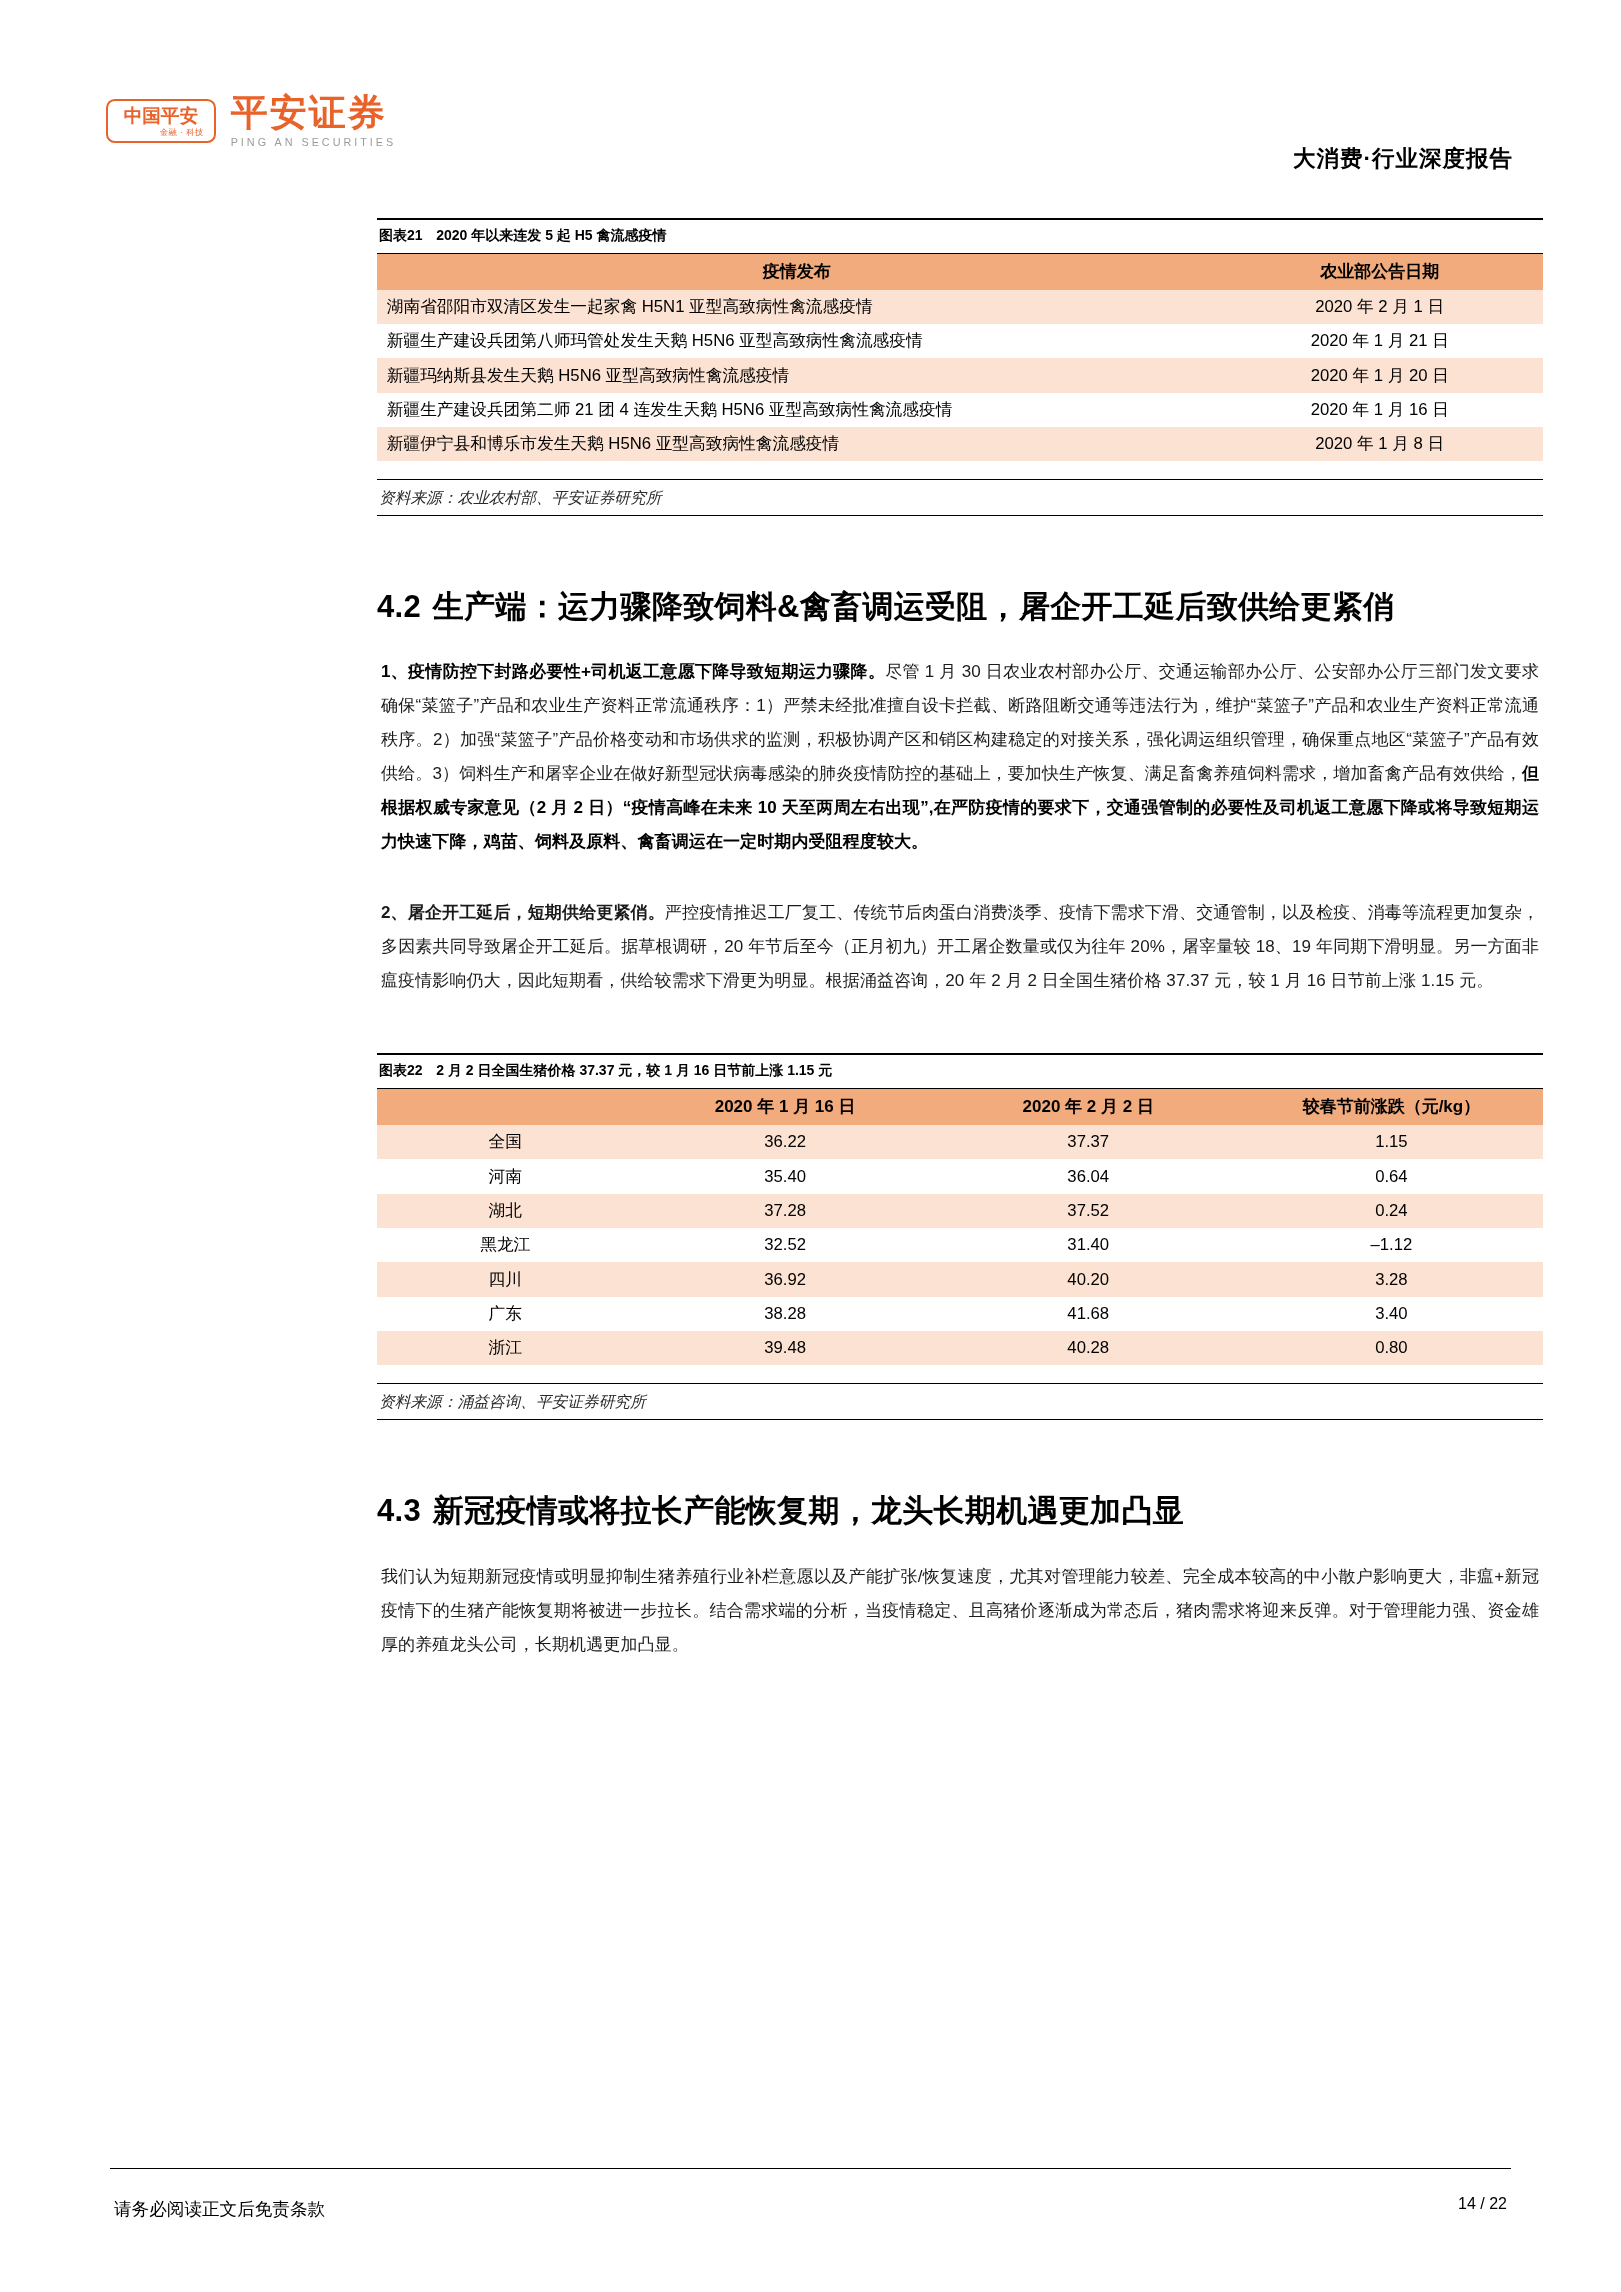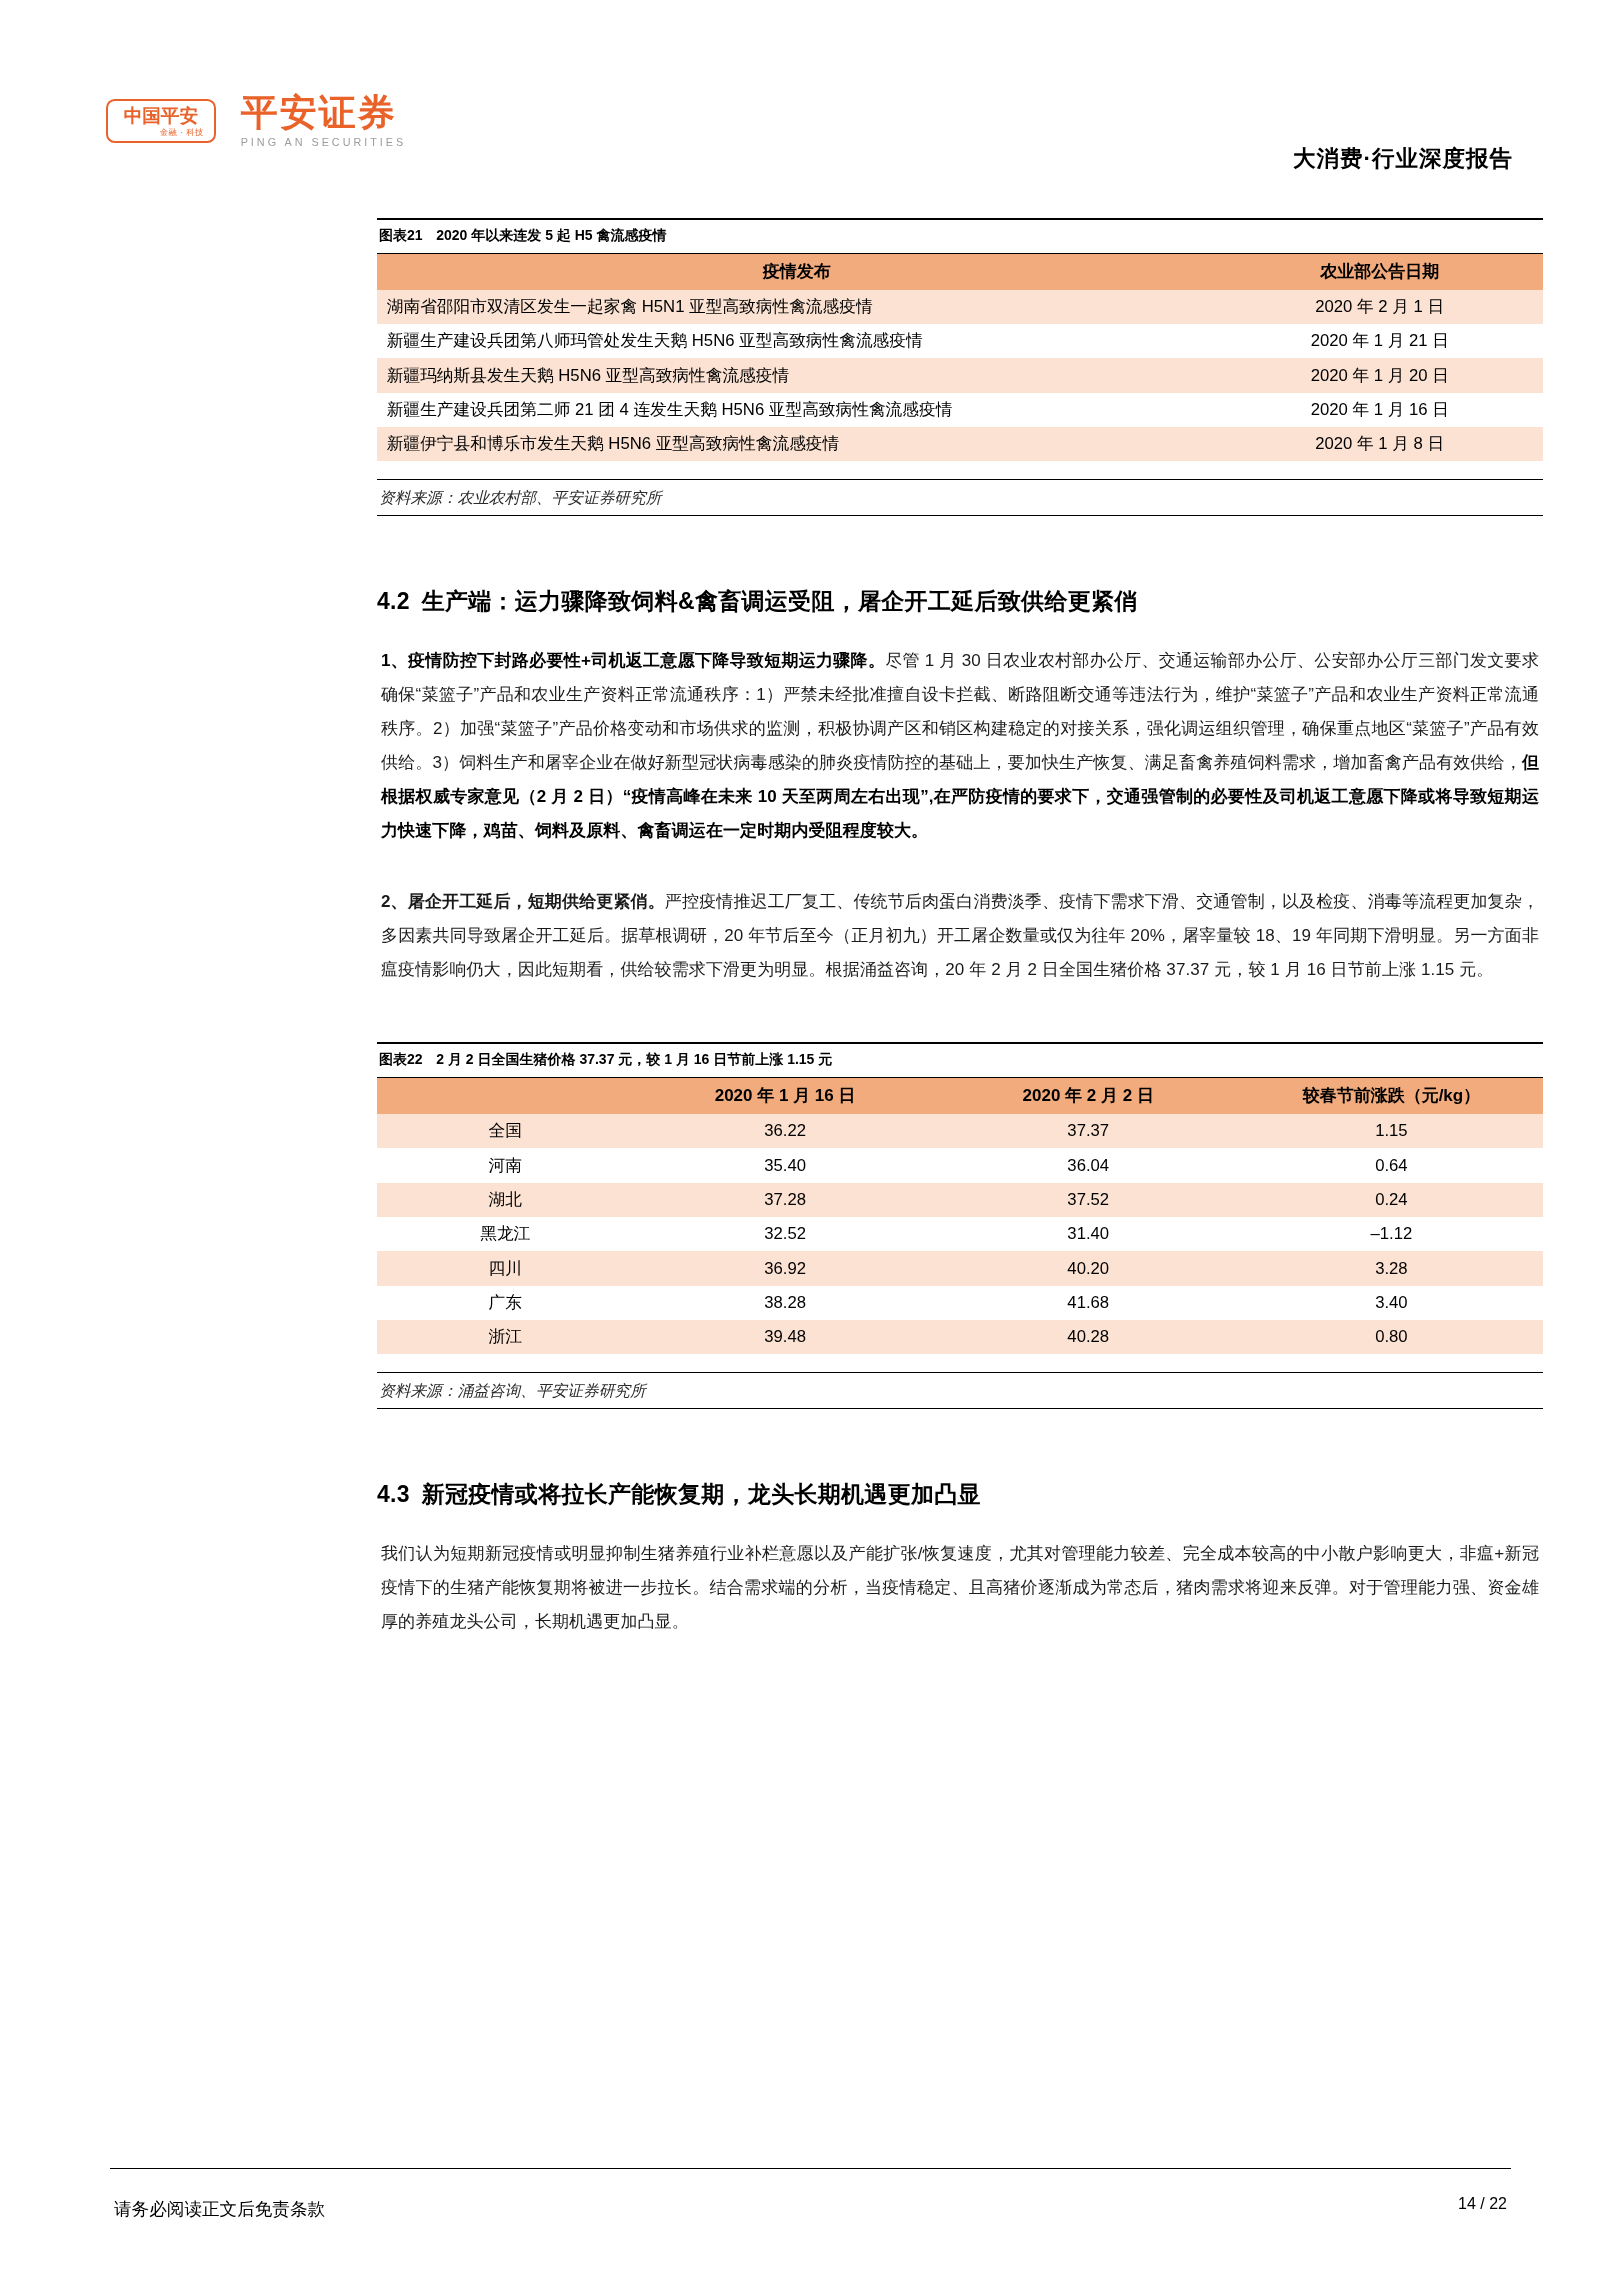--- a/index.html
+++ b/index.html
@@ -30,21 +30,21 @@
     left: 0;
     width: 1621px;
     height: 69px;
   }
   .logo-wrap {
     position: absolute;
     left: 106px;
     top: 0;
     display: flex;
     align-items: center;
-    gap: 25px;
+    gap: 15px;
   }
   .logo-badge {
     border: 2.9px solid #e8622a;
     border-radius: 8.8px;
     padding: 4.9px 9.8px 2.9px 9.8px;
     display: flex;
     flex-direction: column;
     align-items: center;
     background: #ffffff;
   }
@@ -160,21 +160,21 @@
   #table21 .c-date { text-align: center; }
   #table21 th.c-desc { text-align: center; padding-left: 3.9px; }
 
   
   #table22 .c-region { text-align: center; }
   #table22 .c-val { text-align: center; }
   #table22 th.c-region { background: #f2ab7d; }
 
   
   h2.section {
-    font-size: 23px;
+    font-size: 31px;
     font-weight: bold;
     color: #000000;
     margin: 0;
     padding: 0;
     letter-spacing: 0.3px;
     line-height: 1.4;
     white-space: nowrap;
   }
   h2.section .secnum { margin-right: 11.8px; }
 

